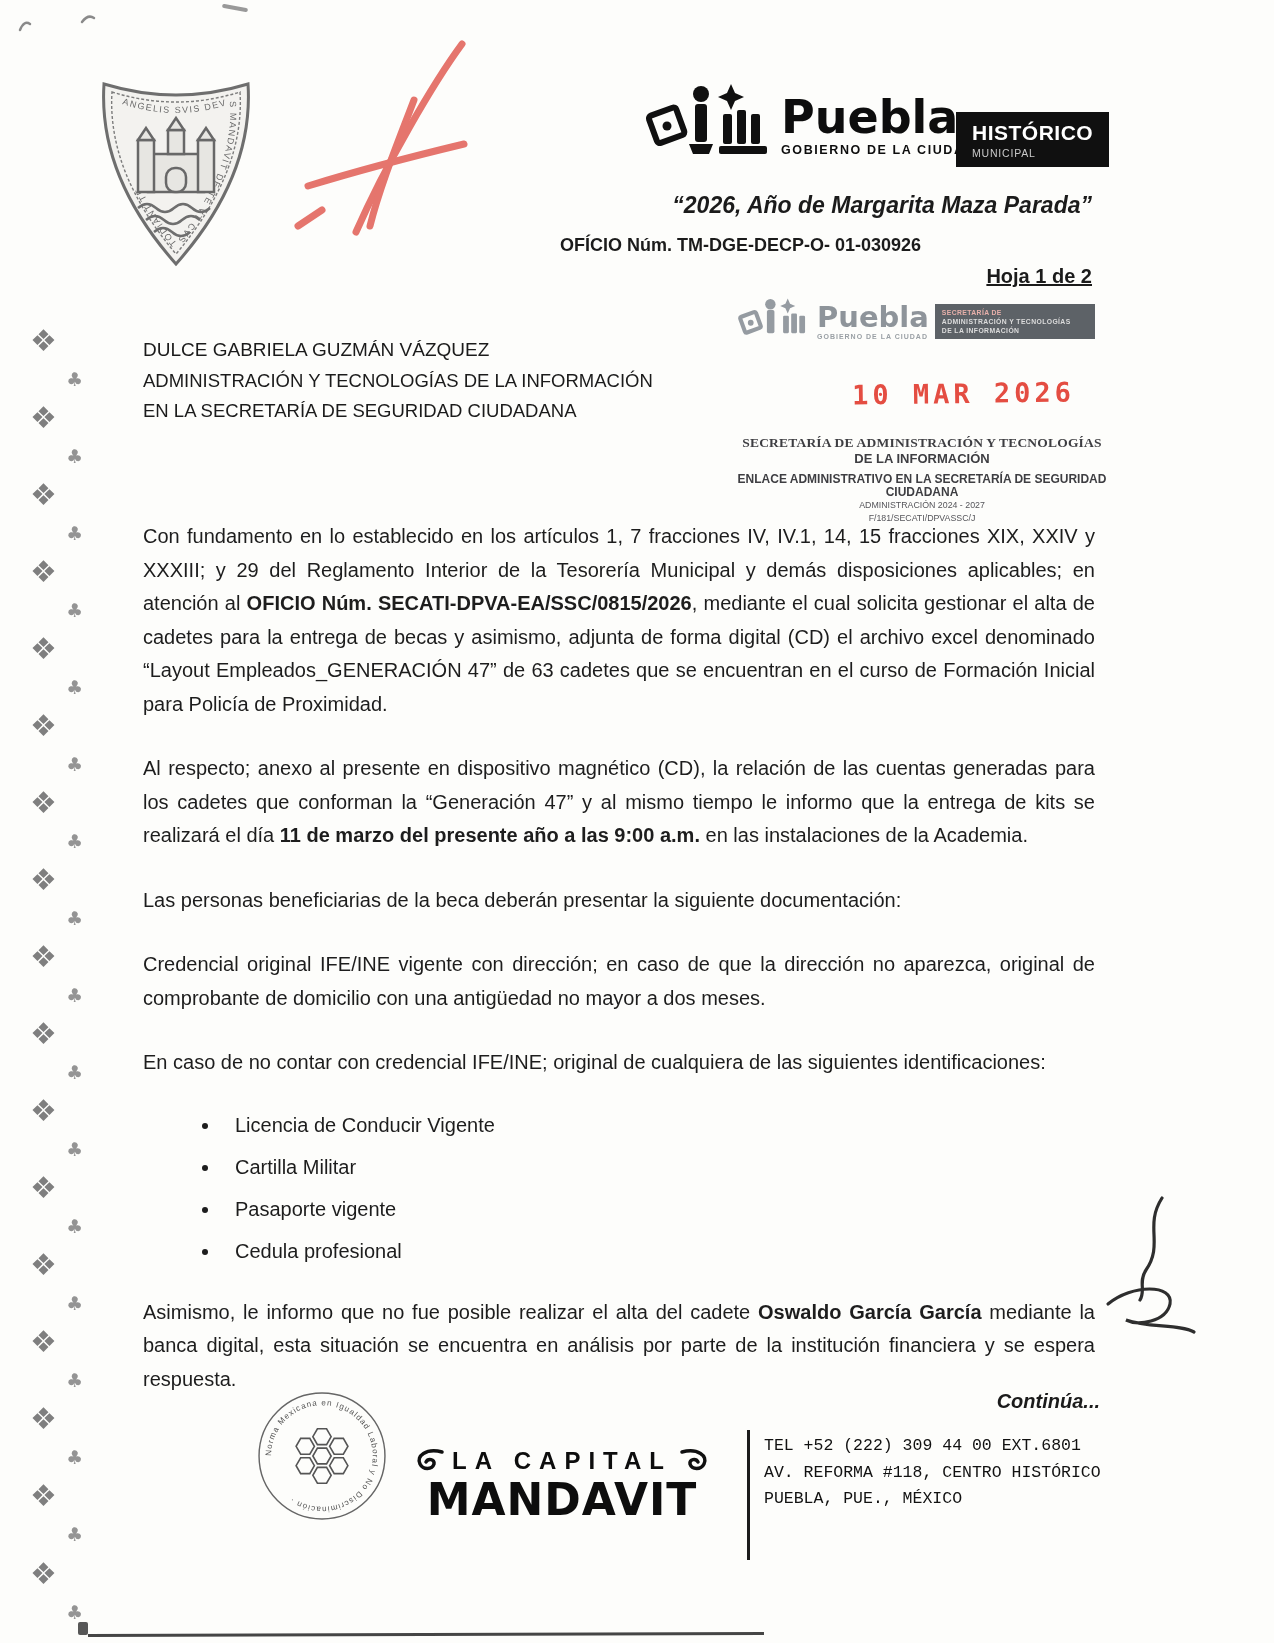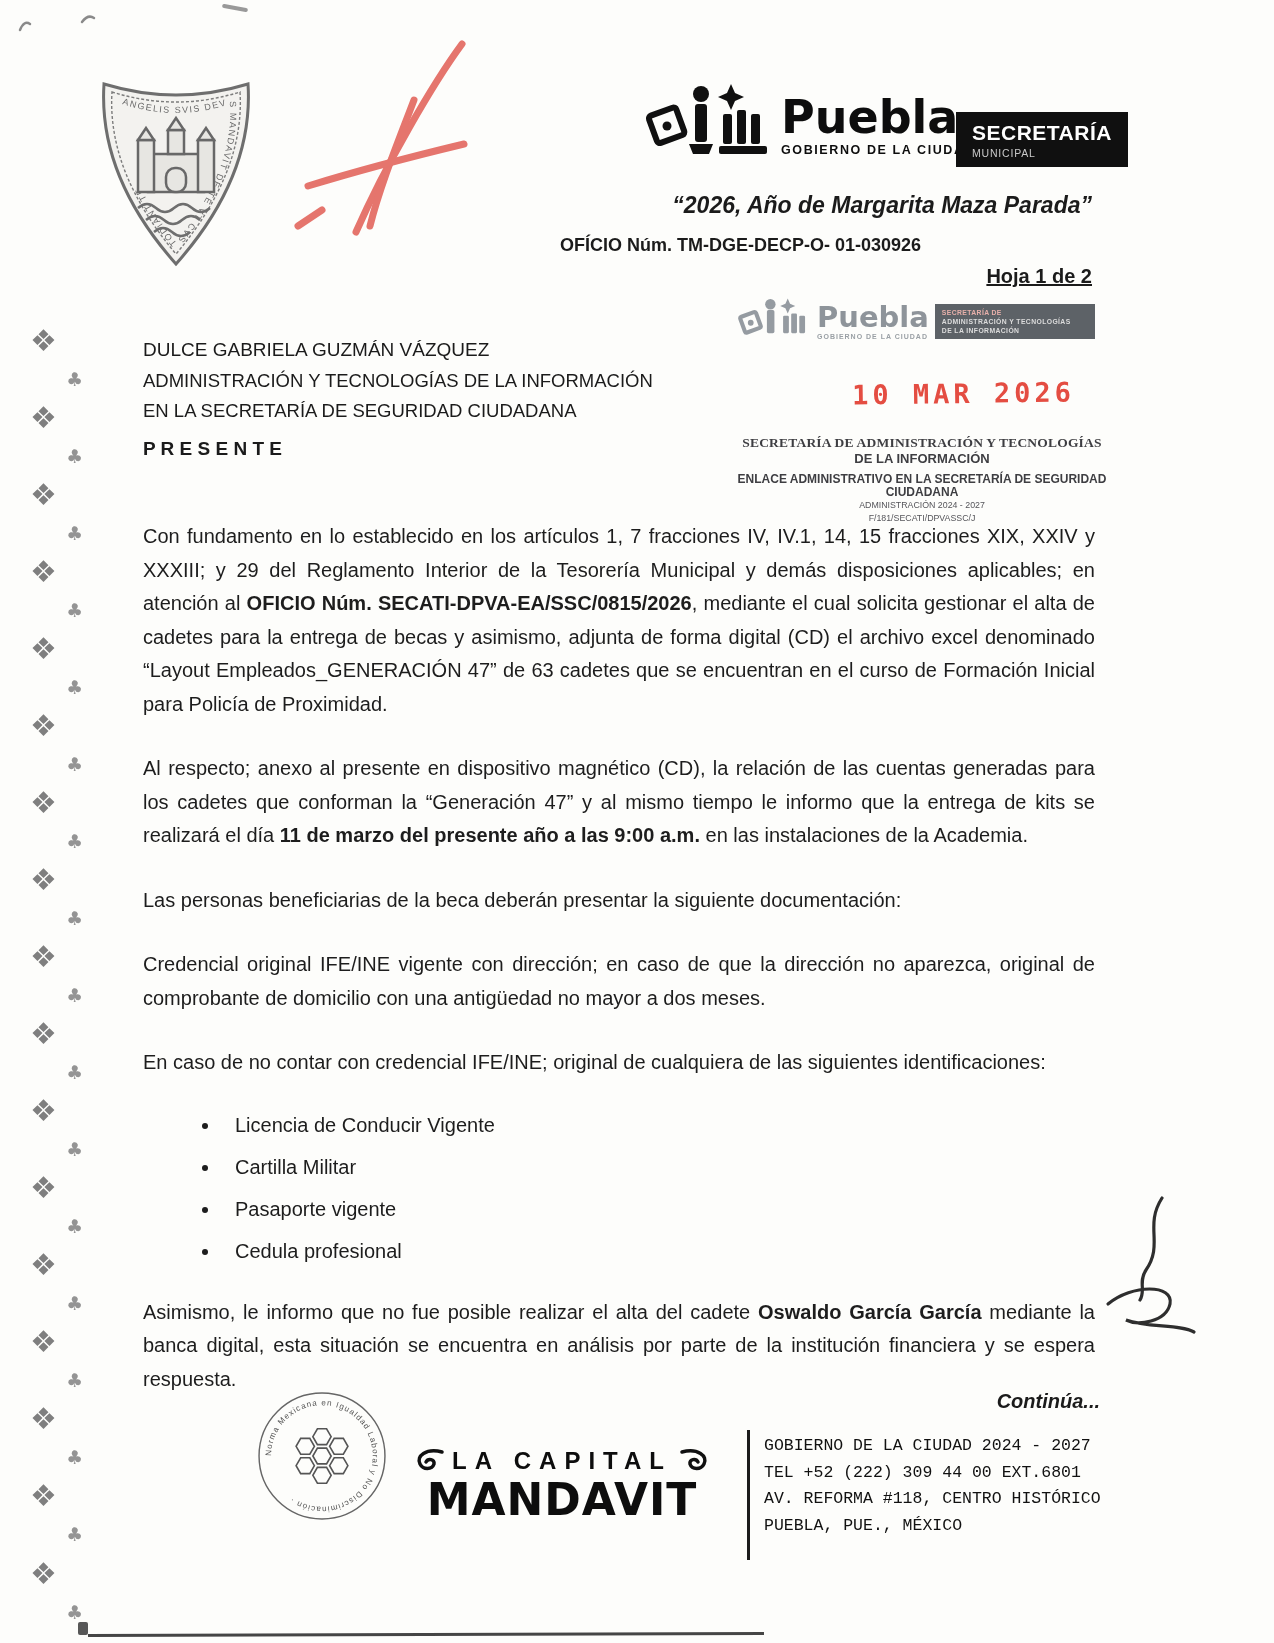--- a/index.html
+++ b/index.html
@@ -201,21 +201,21 @@
         <rect x="106" y="34" width="9" height="30" rx="2"></rect>
         <rect x="74" y="66" width="48" height="8" rx="2"></rect>
       </g>
     </svg>
     <div class="brand-block">
       <div class="brand-name">Puebla</div>
       <div class="brand-tagline">GOBIERNO DE LA CIUDAD</div>
     </div>
   </div>
   <div class="dept-box">
-    <div class="dept-name">SECRETARÍA</div>
+    <div class="dept-name">HISTÓRICO</div>
     <div class="dept-sub">MUNICIPAL</div>
   </div>
 
   <div class="year-motto">“2026, Año de Margarita Maza Parada”</div>
   <div class="oficio-line">OFÍCIO Núm. TM-DGE-DECP-O- 01-030926</div>
   <div class="page-number">Hoja 1 de 2</div>
 
   <div class="stamp-row">
     <svg width="74" height="50" viewBox="0 0 128 86">
       <g fill="#959ba1">
@@ -245,21 +245,20 @@
     <div class="stamp-dept2">DE LA INFORMACIÓN</div>
     <div class="stamp-unit">ENLACE ADMINISTRATIVO EN LA SECRETARÍA DE SEGURIDAD CIUDADANA</div>
     <div class="stamp-admin">ADMINISTRACIÓN 2024 - 2027</div>
     <div class="stamp-folio">F/181/SECATI/DPVASSC/J</div>
   </div>
 
   <div class="recipient">
     <div class="name">DULCE GABRIELA GUZMÁN VÁZQUEZ</div>
     <div>ADMINISTRACIÓN Y TECNOLOGÍAS DE LA INFORMACIÓN</div>
     <div>EN LA SECRETARÍA DE SEGURIDAD CIUDADANA</div>
-    <div class="salutation">P R E S E N T E</div>
   </div>
 
   <div class="letter-body">
     <p><span>Con fundamento en lo establecido en los artículos 1, 7 fracciones IV, IV.1, 14, 15 fracciones XIX, XXIV y XXXIII; y 29 del Reglamento Interior de la Tesorería Municipal y demás disposiciones aplicables; en atención al </span><strong>OFICIO Núm. SECATI-DPVA-EA/SSC/0815/2026</strong><span>, mediante el cual solicita gestionar el alta de cadetes para la entrega de becas y asimismo, adjunta de forma digital (CD) el archivo excel denominado “Layout Empleados_GENERACIÓN 47” de 63 cadetes que se encuentran en el curso de Formación Inicial para Policía de Proximidad.</span></p>
     <p><span>Al respecto; anexo al presente en dispositivo magnético (CD), la relación de las cuentas generadas para los cadetes que conforman la “Generación 47” y al mismo tiempo le informo que la entrega de kits se realizará el día </span><strong>11 de marzo del presente año a las 9:00 a.m.</strong><span> en las instalaciones de la Academia.</span></p>
     <p>Las personas beneficiarias de la beca deberán presentar la siguiente documentación:</p>
     <p>Credencial original IFE/INE vigente con dirección; en caso de que la dirección no aparezca, original de comprobante de domicilio con una antigüedad no mayor a dos meses.</p>
     <p>En caso de no contar con credencial IFE/INE; original de cualquiera de las siguientes identificaciones:</p>
     <ul>
       <li>Licencia de Conducir Vigente</li>
@@ -307,21 +306,20 @@
       <span class="campaign-line1">LA CAPITAL</span>
       <svg width="34" height="30" viewBox="0 0 34 30" style="transform:scaleX(-1)">
         <path d="M30 6 C14 2 4 10 8 18 C11 24 20 24 22 18 C23 13 16 12 14 16" fill="none" stroke="#101010" stroke-width="3.5" stroke-linecap="round"></path>
       </svg>
     </div>
     <div class="campaign-line2">MANDAVIT</div>
   </div>
 
   <div class="footer-divider"></div>
   <div class="contact">
-    <div>GOBIERNO DE LA CIUDAD 2024 - 2027</div>
     <div>TEL +52 (222) 309 44 00 EXT.6801</div>
     <div>AV. REFORMA #118, CENTRO HISTÓRICO</div>
     <div>PUEBLA, PUE., MÉXICO</div>
   </div>
 
   <div class="scan-bottom-line"></div>
   <div class="scan-bottom-blob"></div>
 
 </div>
 

